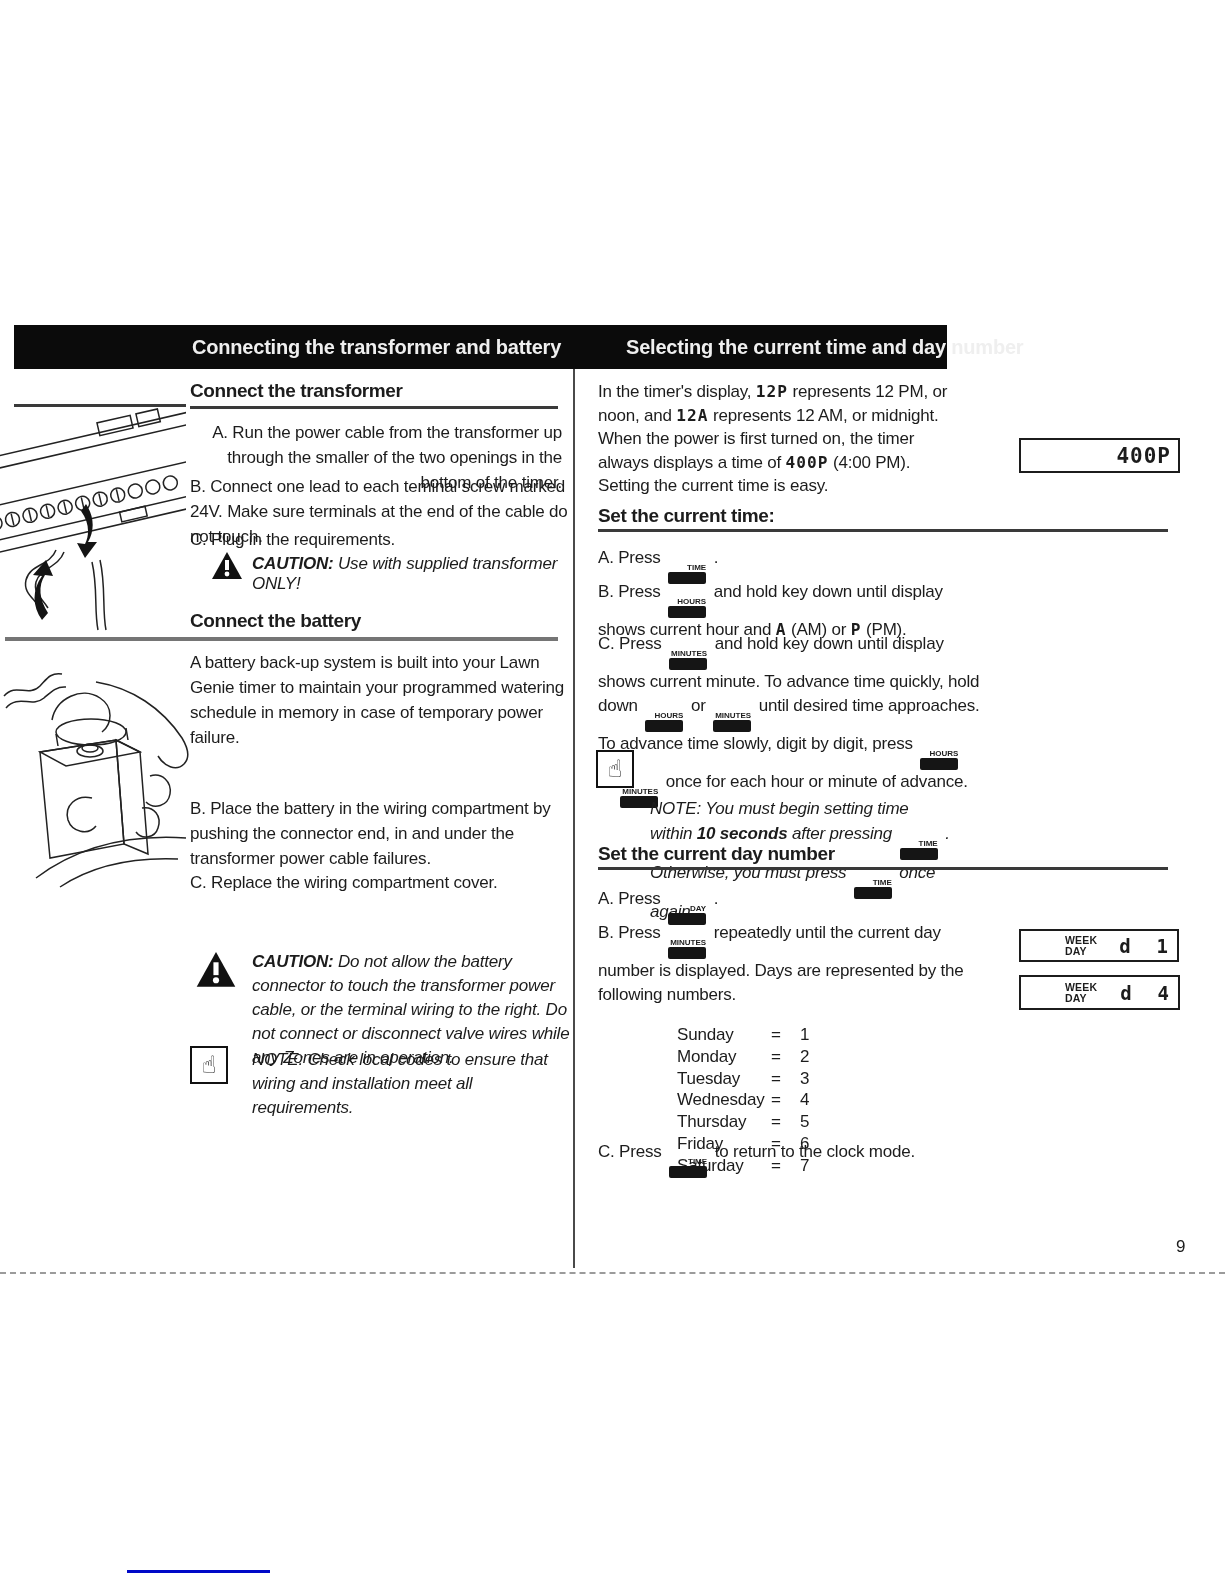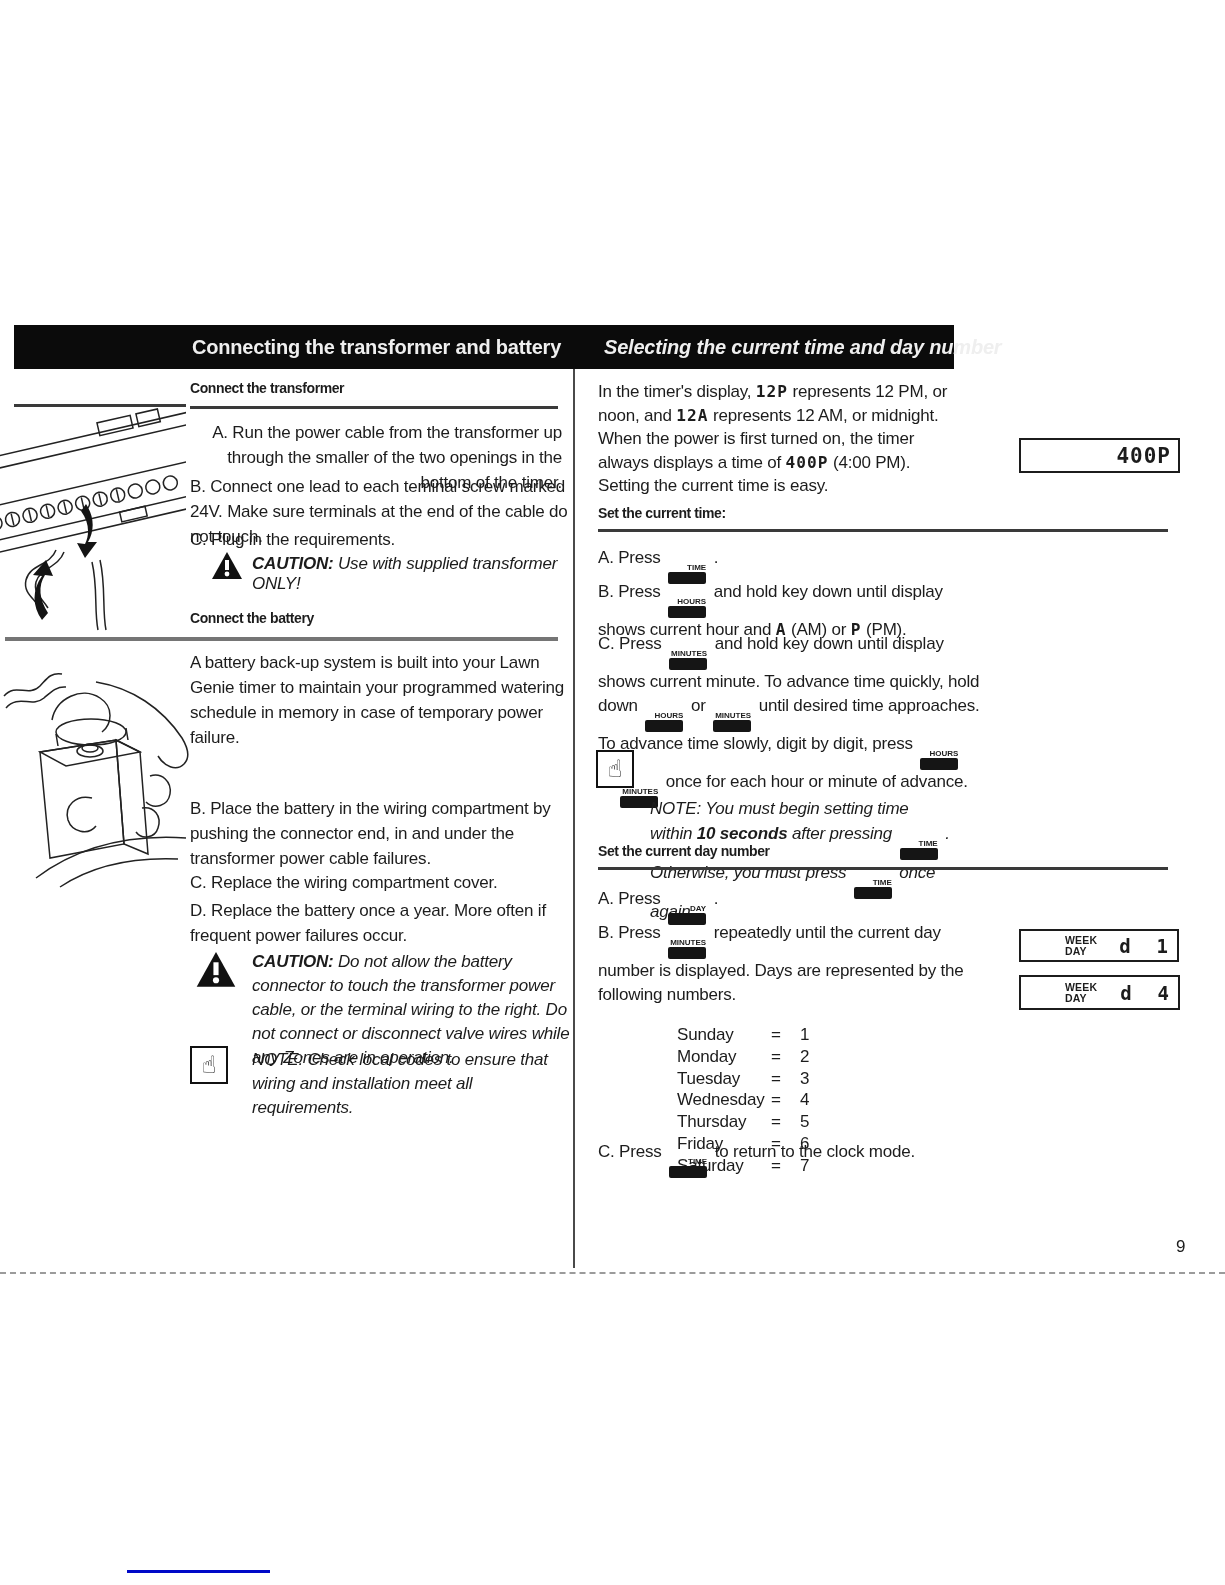--- a/index.html
+++ b/index.html
@@ -4,21 +4,21 @@
 <style>
   html,body{margin:0;padding:0;background:#e8e8e8;}
   .page{position:relative;width:1225px;height:1585px;background:#ffffff;
         font-family:"Liberation Sans",sans-serif;color:#1c1c1c;overflow:hidden;}
   .abs{position:absolute;}
   
   .bar{background:#0b0b0b;}
   .bar-title{position:absolute;top:0;height:44px;line-height:44px;color:#efefef;
              font-weight:bold;font-size:20px;letter-spacing:-0.2px;white-space:nowrap;}
   
-  .h2{font-weight:bold;font-size:14px;letter-spacing:-0.4px;white-space:nowrap;}
+  .h2{font-weight:bold;font-size:19px;letter-spacing:-0.4px;white-space:nowrap;}
   .rule{background:#3a3a3a;}
   .rule-gray{background:#757575;}
   
   .para{font-size:17px;line-height:25px;letter-spacing:-0.2px;}
   .rpara{font-size:17px;line-height:23.5px;letter-spacing:-0.2px;}
   .ri{font-style:italic;}
   .rbi{font-weight:bold;font-style:italic;}
   
   .lcd{font-family:"DejaVu Sans Mono",monospace;font-weight:bold;white-space:pre;
        letter-spacing:1px;font-size:0.95em;}
@@ -44,23 +44,23 @@
   .blueline{background:#0009c8;}
   .pageno{font-size:17px;}
   svg .ln{stroke:#222;fill:none;stroke-width:1.5;}
   svg .fl{fill:#141414;stroke:none;}
 </style>
 </head>
 <body>
 
 <div class="page">
 
-  <div class="abs bar" style="left:14px;top:325px;width:933px;height:44px;padding-left:7px;">
+  <div class="abs bar" style="left:14px;top:325px;width:933px;height:44px;">
     <span class="bar-title" style="left:178px;">Connecting the transformer and battery</span>
-    <span class="bar-title" style="left:590px;font-style:italic;">Selecting the current time and day number</span>
+    <span class="bar-title" style="left:612px;">Selecting the current time and day number</span>
   </div>
 
   <div class="abs divider" style="left:573px;top:369px;width:2px;height:899px;"></div>
   <div class="abs dashedline" style="left:0;top:1272px;width:1225px;"></div>
   <span class="abs pageno" style="left:1176px;top:1237px;">9</span>
   <div class="abs blueline" style="left:127px;top:1570px;width:143px;height:3px;"></div>
 
   <div class="abs rule" style="left:14px;top:404px;width:172px;height:2.5px;"></div>
 
   <svg class="abs" style="left:0;top:408px;" width="186" height="224" viewBox="0 0 186 224">
@@ -135,21 +135,20 @@
     <path class="ln" d="M150,128 c12,-4 22,6 20,18 c-2,12 -16,16 -24,8"></path>
     <path class="ln" d="M142,160 c12,-2 20,8 16,20 c-3,10 -16,12 -22,4"></path>
     <path class="ln" d="M92,150 c-16,-4 -28,8 -24,22 c4,12 20,16 28,6"></path>
     <path class="ln" d="M36,230 c40,-30 90,-44 150,-40"></path>
     <path class="ln" d="M60,239 c30,-20 70,-30 118,-28"></path>
   </svg>
 
   <div class="abs para" style="left:190px;top:650px;width:378px;">A battery back-up system is built into your Lawn Genie timer to maintain your programmed watering schedule in memory in case of temporary power failure.</div>
   <div class="abs para" style="left:190px;top:796px;width:384px;">B. Place the battery in the wiring compartment by pushing the connector end, in and under the transformer power cable failures.</div>
   <div class="abs para" style="left:190px;top:870px;width:376px;">C. Replace the wiring compartment cover.</div>
-  <div class="abs para" style="left:190px;top:898px;width:378px;">D. Replace the battery once a year. More often if frequent power failures occur.</div>
 
   <svg class="abs" style="left:196px;top:952px;" width="40" height="36" viewBox="0 0 30 28">
     <path d="M15,0 L30,27 L0,27 Z" fill="#111"></path>
     <rect x="13" y="8" width="4" height="10" fill="#fff"></rect>
     <circle cx="15" cy="22" r="2.4" fill="#fff"></circle>
   </svg>
   <div class="abs para" style="left:252px;top:950px;width:322px;line-height:24px;"><span class="rbi">CAUTION:</span><span class="ri"> Do not allow the battery connector to touch the transformer power cable, or the terminal wiring to the right. Do not connect or disconnect valve wires while any Zones are in operation.</span></div>
 
   <div class="abs noteicon" style="left:190px;top:1046px;width:34px;height:34px;font-size:24px;">
       <span>☝</span>

